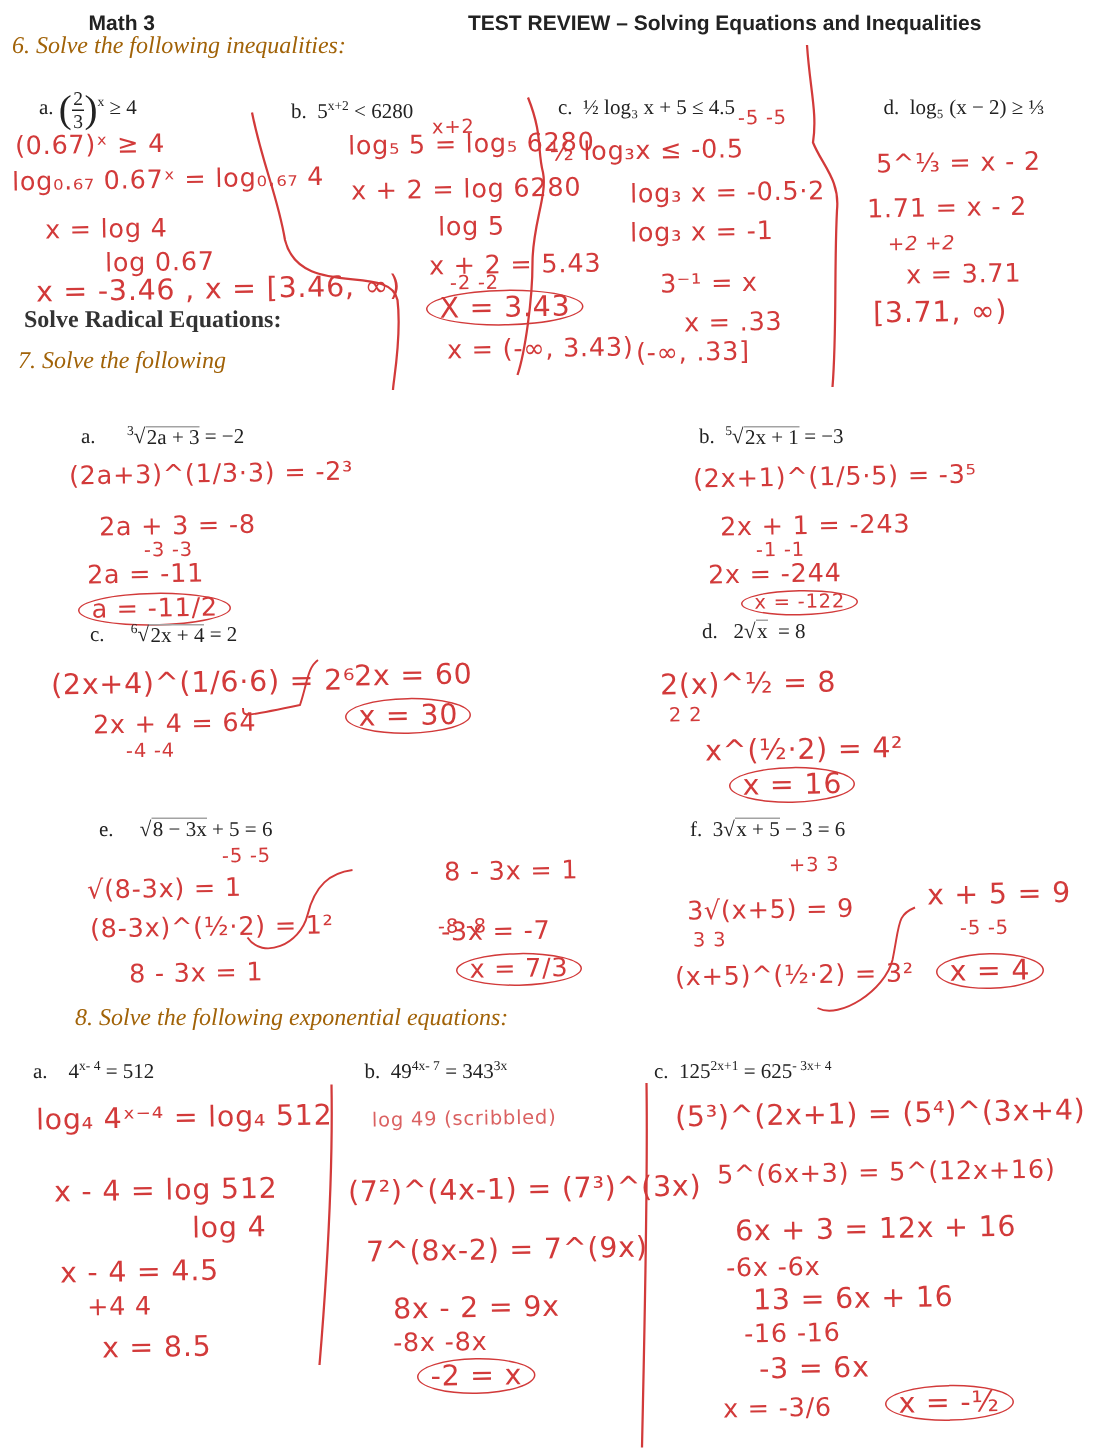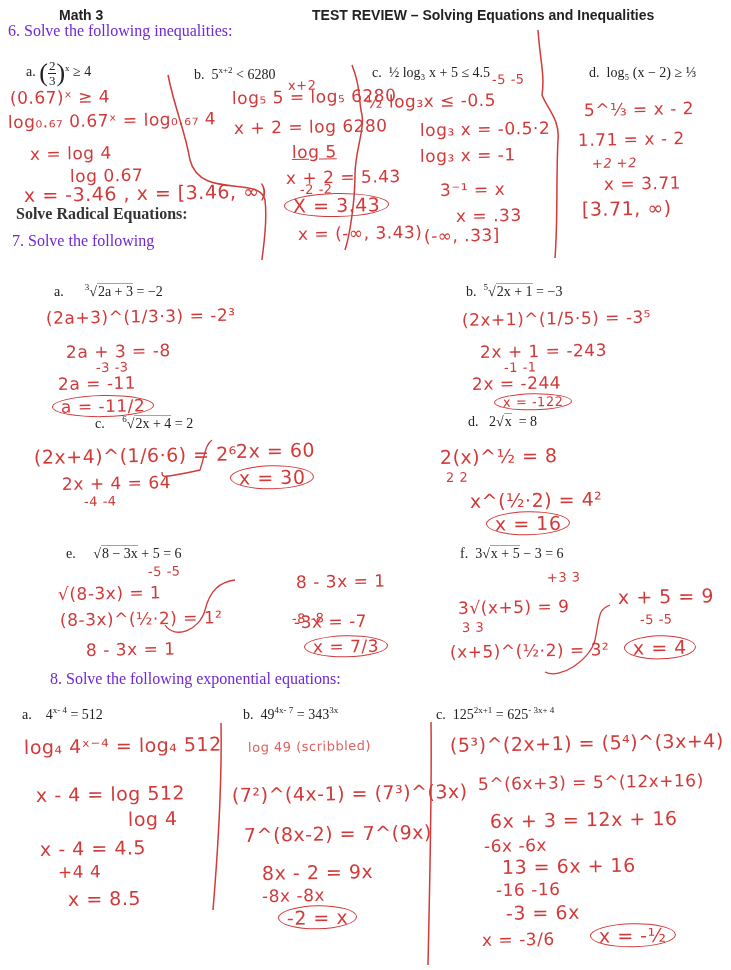--- a/index.html
+++ b/index.html
@@ -2,21 +2,21 @@
 <html><head>
 <meta charset="utf-8">
 <style>
   html, body { margin:0; padding:0; }
   body {
     width:731px; height:970px; background:#ffffff; position:relative; overflow:hidden;
     font-family:"Liberation Serif","DejaVu Serif",serif; color:#1a1a1a;
   }
   .abs { position:absolute; white-space:nowrap; }
   .hdr { font-family:"Liberation Sans","DejaVu Sans",sans-serif; font-weight:bold; font-size:14px; color:#222; }
-  .q { font-size:16px; color:#6d28d9; }
+  .q { font-size:16px; color:#a16207;font-style:italic; }
   .sec { font-size:16px; font-weight:bold; color:#333; }
   .prob { font-size:14px; color:#222; }
   .prob sup { font-size:9px; }
   .hw {
     font-family:"DejaVu Sans",sans-serif; color:#d23a3a; font-size:17px;
     letter-spacing:0.5px; transform:rotate(-1deg); transform-origin:left center;
   }
   .hw.sm { font-size:13px; }
   .hw.lg { font-size:19px; }
   .circ { border:1.6px solid #d23a3a; border-radius:50%/50%; padding:0 8px; }
@@ -66,21 +66,21 @@
 
 <div class="abs hw" style="left:10px;top:88px;">(0.67)ˣ ≥ 4</div>
 <div class="abs hw" style="left:8px;top:112px;">log₀.₆₇ 0.67ˣ = log₀.₆₇ 4</div>
 <div class="abs hw" style="left:30px;top:144px;">x = log 4</div>
 <div class="abs hw" style="left:70px;top:166px;">log 0.67</div>
 <div class="abs hw lg" style="left:24px;top:184px;">x = -3.46 , x = [3.46, ∞)</div>
 
 <div class="abs hw sm" style="left:288px;top:78px;">x+2</div>
 <div class="abs hw" style="left:232px;top:88px;">log₅ 5 = log₅ 6280</div>
 <div class="abs hw" style="left:234px;top:118px;">x + 2 = log 6280</div>
-<div class="abs hw" style="left:292px;top:142px;text-decoration:underline;">log 5</div>
+<div class="abs hw" style="left:292px;top:142px;">log 5</div>
 <div class="abs hw" style="left:286px;top:168px;">x + 2 = 5.43</div>
 <div class="abs hw sm" style="left:300px;top:182px;">-2    -2</div>
 <div class="abs hw lg circ" style="left:284px;top:194px;">X = 3.43</div>
 <div class="abs hw" style="left:298px;top:224px;">x = (-∞, 3.43)</div>
 
 <div class="abs hw sm" style="left:492px;top:72px;">-5   -5</div>
 <div class="abs hw" style="left:366px;top:92px;">½ log₃x ≤ -0.5</div>
 <div class="abs hw" style="left:420px;top:120px;">log₃ x = -0.5·2</div>
 <div class="abs hw" style="left:420px;top:146px;">log₃ x = -1</div>
 <div class="abs hw" style="left:440px;top:180px;">3⁻¹ = x</div>
@@ -112,21 +112,21 @@
 <div class="abs hw sm" style="left:96px;top:360px;">-3    -3</div>
 <div class="abs hw" style="left:58px;top:374px;">2a = -11</div>
 <div class="abs hw circ" style="left:52px;top:396px;">a = -11/2</div>
 
 <div class="abs hw" style="left:462px;top:310px;">(2x+1)^(1/5·5) = -3⁵</div>
 <div class="abs hw" style="left:480px;top:342px;">2x + 1 = -243</div>
 <div class="abs hw sm" style="left:504px;top:360px;">-1    -1</div>
 <div class="abs hw" style="left:472px;top:374px;">2x = -244</div>
 <div class="abs hw sm circ" style="left:494px;top:394px;">x = -122</div>
 
-<div class="abs prob" style="left:60px;top:414px;margin-left:35px;">
+<div class="abs prob" style="left:60px;top:414px;">
   <span>c.</span>&nbsp;&nbsp;&nbsp;&nbsp;
   <sup>6</sup>√<span class="rad">2x + 4</span>
   <span>= 2</span>
 </div>
 <div class="abs prob" style="left:468px;top:414px;">
   <span>d.</span>&nbsp;&nbsp;
   <span>2</span>√<span class="rad">x</span>
   &nbsp;<span>= 8</span>
 </div>
 
@@ -154,21 +154,21 @@
 
 <div class="abs hw sm" style="left:148px;top:564px;">-5   -5</div>
 <div class="abs hw" style="left:58px;top:584px;">√(8-3x) = 1</div>
 <div class="abs hw" style="left:60px;top:610px;">(8-3x)^(½·2) = 1²</div>
 <div class="abs hw" style="left:86px;top:640px;">8 - 3x = 1</div>
 <div class="abs hw" style="left:296px;top:572px;">8 - 3x = 1</div>
 <div class="abs hw sm" style="left:292px;top:594px;margin-top:17px;">-8         -8</div>
 <div class="abs hw" style="left:294px;top:612px;">-3x = -7</div>
 <div class="abs hw circ" style="left:304px;top:636px;">x = 7/3</div>
 
-<div class="abs hw sm" style="left:526px;top:570px;margin-left:21px;">+3   3</div>
+<div class="abs hw sm" style="left:526px;top:570px;">+3   3</div>
 <div class="abs hw" style="left:458px;top:598px;">3√(x+5) = 9</div>
 <div class="abs hw sm" style="left:462px;top:620px;">3            3</div>
 <div class="abs hw" style="left:450px;top:642px;">(x+5)^(½·2) = 3²</div>
 <div class="abs hw lg" style="left:618px;top:586px;">x + 5 = 9</div>
 <div class="abs hw sm" style="left:640px;top:612px;">-5    -5</div>
 <div class="abs hw lg circ" style="left:624px;top:636px;">x = 4</div>
 
 <div class="abs q" style="left:50px;top:670px;">8. Solve the following exponential equations:</div>
 
 <div class="abs prob" style="left:22px;top:705px;">

